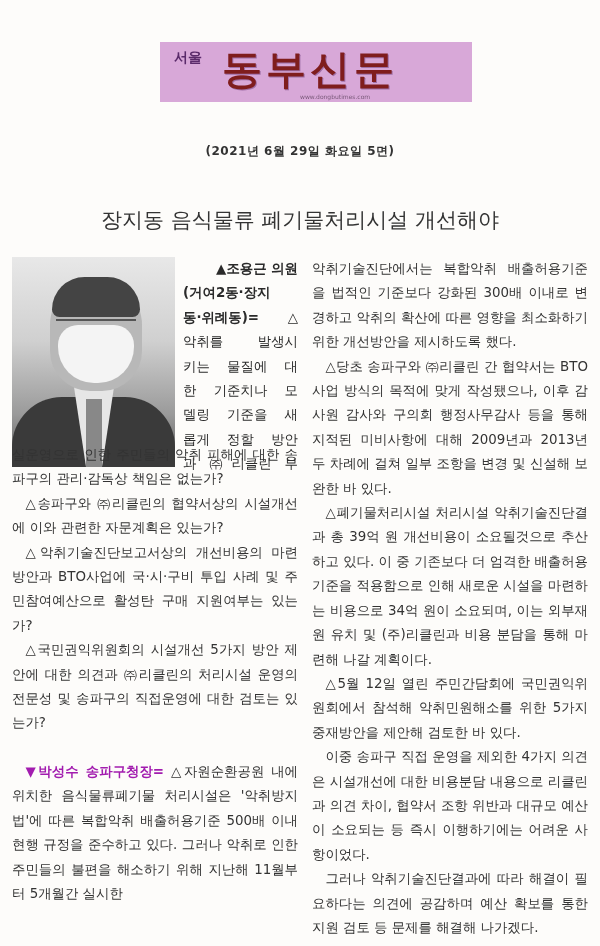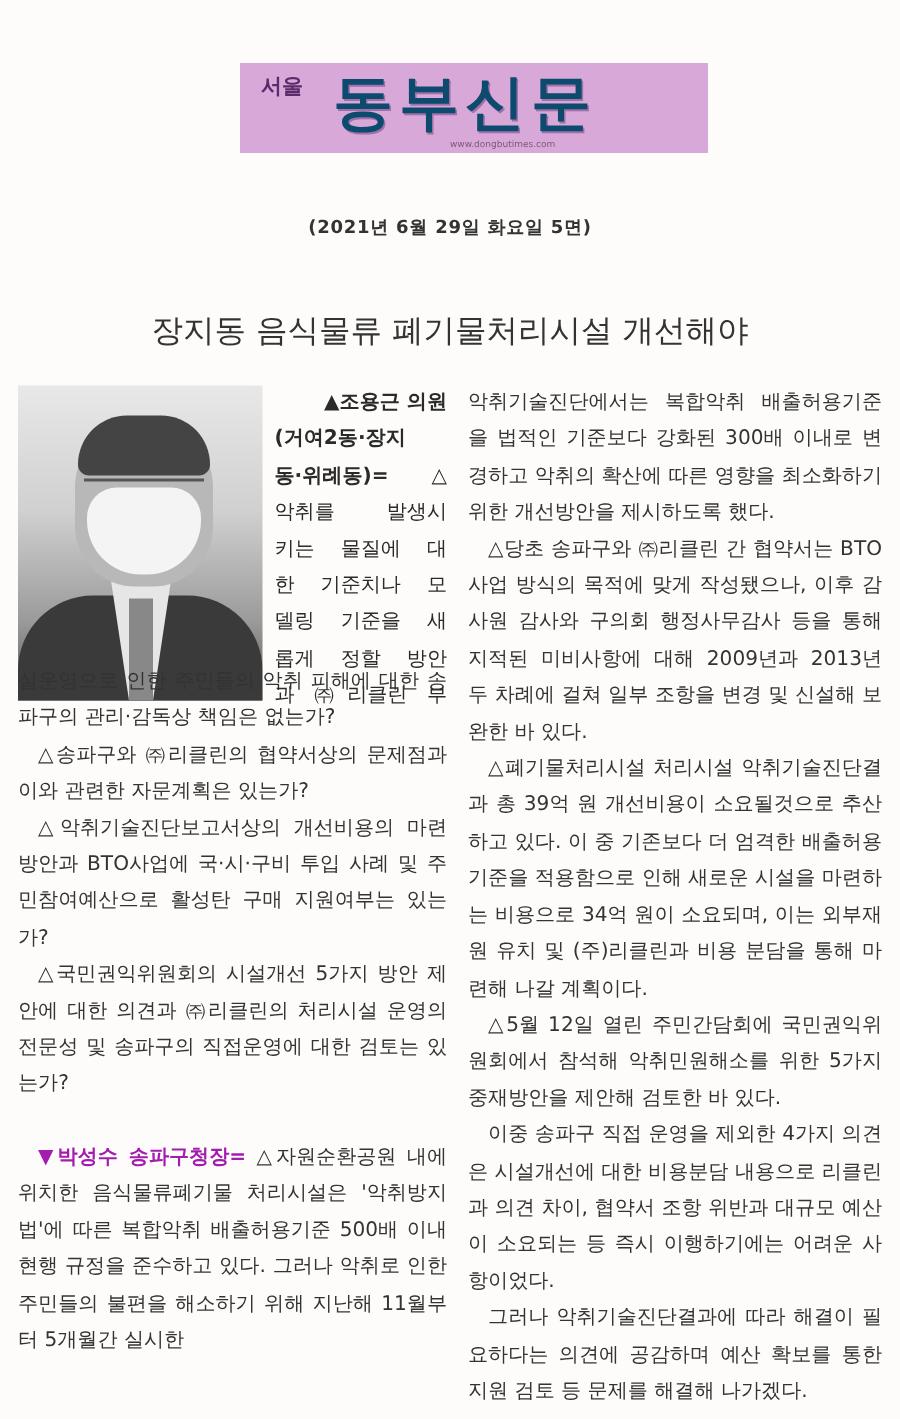--- a/index.html
+++ b/index.html
@@ -12,21 +12,21 @@
   .masthead {
     position: absolute; left: 160px; top: 42px; width: 312px; height: 60px;
     background: #d8a8d8;
   }
   .mast-small {
     position: absolute; left: 14px; top: 7px;
     font-size: 14px; font-weight: bold; color: #5a2a6a;
   }
   .mast-big {
     position: absolute; left: 62px; top: 4px;
-    font-size: 40px; font-weight: bold; color: #0c4a6e; letter-spacing: 4px;
+    font-size: 40px; font-weight: bold; color: #7f1d1d; letter-spacing: 4px;
     text-shadow: 1px 1px 0 #a070a8;
     line-height: 46px;
   }
   .mast-url {
     position: absolute; left: 140px; top: 51px; font-size: 6px; color: #7a5a7a;
   }
   .dateline {
     position: absolute; left: 0; width: 600px; top: 143px; text-align: center;
     font-size: 12px; font-weight: bold; color: #333; letter-spacing: 0.5px;
   }
@@ -112,21 +112,21 @@
   <span class="line">악취를 발생시</span>
   <span class="line">키는 물질에 대</span>
   <span class="line">한 기준치나 모</span>
   <span class="line">델링 기준을 새</span>
   <span class="line">롭게 정할 방안</span>
   <span class="line">과 ㈜리클린 부</span>
 </div>
 
 <div class="col" style="left:12px; top:443px; width:286px;">
   <p class="noindent">실운영으로 인한 주민들의 악취 피해에 대한 송파구의 관리·감독상 책임은 없는가?</p>
-  <p>△송파구와 ㈜리클린의 협약서상의 문제점과 이와 관련한 자문계획은 있는가?</p>
+  <p>△송파구와 ㈜리클린의 협약서상의 시설개선에 이와 관련한 자문계획은 있는가?</p>
   <p>△악취기술진단보고서상의 개선비용의 마련방안과 BTO사업에 국·시·구비 투입 사례 및 주민참여예산으로 활성탄 구매 지원여부는 있는가?</p>
   <p>△국민권익위원회의 시설개선 5가지 방안 제안에 대한 의견과 ㈜리클린의 처리시설 운영의 전문성 및 송파구의 직접운영에 대한 검토는 있는가?</p>
   <p class="gap"><b>▼박성수 송파구청장=</b> <span>△자원순환공원 내에 위치한 음식물류폐기물 처리시설은 '악취방지법'에 따른 복합악취 배출허용기준 500배 이내 현행 규정을 준수하고 있다. 그러나 악취로 인한 주민들의 불편을 해소하기 위해 지난해 11월부터 5개월간 실시한</span></p>
 </div>
 
 <div class="col" style="left:312px; top:257px; width:276px;">
   <p class="noindent">악취기술진단에서는 복합악취 배출허용기준을 법적인 기준보다 강화된 300배 이내로 변경하고 악취의 확산에 따른 영향을 최소화하기 위한 개선방안을 제시하도록 했다.</p>
   <p>△당초 송파구와 ㈜리클린 간 협약서는 BTO사업 방식의 목적에 맞게 작성됐으나, 이후 감사원 감사와 구의회 행정사무감사 등을 통해 지적된 미비사항에 대해 2009년과 2013년 두 차례에 걸쳐 일부 조항을 변경 및 신설해 보완한 바 있다.</p>
   <p>△폐기물처리시설 처리시설 악취기술진단결과 총 39억 원 개선비용이 소요될것으로 추산하고 있다. 이 중 기존보다 더 엄격한 배출허용기준을 적용함으로 인해 새로운 시설을 마련하는 비용으로 34억 원이 소요되며, 이는 외부재원 유치 및 (주)리클린과 비용 분담을 통해 마련해 나갈 계획이다.</p>
   <p>△5월 12일 열린 주민간담회에 국민권익위원회에서 참석해 악취민원해소를 위한 5가지 중재방안을 제안해 검토한 바 있다.</p>

